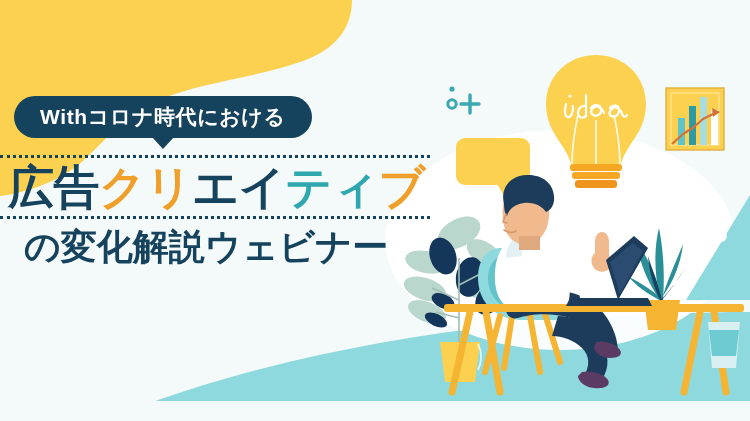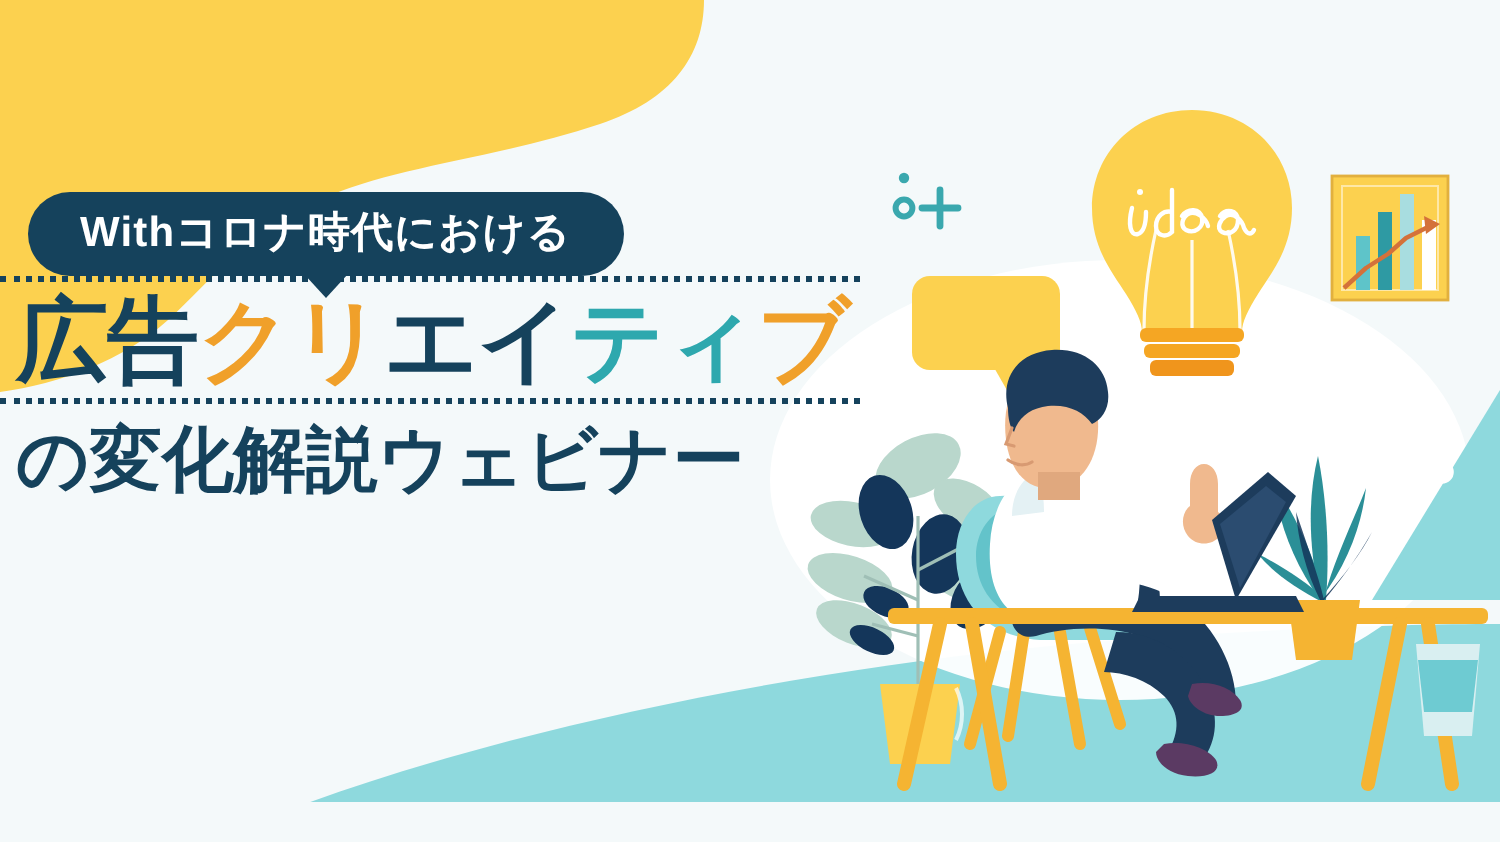--- a/index.html
+++ b/index.html
@@ -36,36 +36,38 @@
     white-space:nowrap;
   }
   .badge-tail{
     position:absolute;left:50%;bottom:-11px;margin-left:-11px;
     width:0;height:0;
     border-left:11px solid transparent;
     border-right:11px solid transparent;
     border-top:12px solid #15425c;
   }
   .line2-wrap{
+    margin-top:17px;
     padding:0 0 0 8px;
     border-top:3px dotted #15425c;
     border-bottom:3px dotted #15425c;
   }
   .line2{
     font-size:46px;font-weight:bold;line-height:1.12;
     white-space:nowrap;letter-spacing:-0.5px;
     padding:4px 0 2px 0;
   }
   .seg-navy{color:#15425c;}
   .seg-orange{color:#f0a02a;}
   .seg-teal{color:#2ea8ae;}
   .line3{
     font-size:36px;font-weight:bold;color:#15425c;
     line-height:1.2;white-space:nowrap;letter-spacing:0px;
     padding:6px 0 0 8px;
+    margin-left:16px;
   }
 </style>
 </head>
 <body>
 
 <div id="banner">
 
   <svg id="bg-svg" viewBox="0 0 750 421">
     <rect x="0" y="0" width="750" height="421" fill="#f4f9fa"></rect>
 

